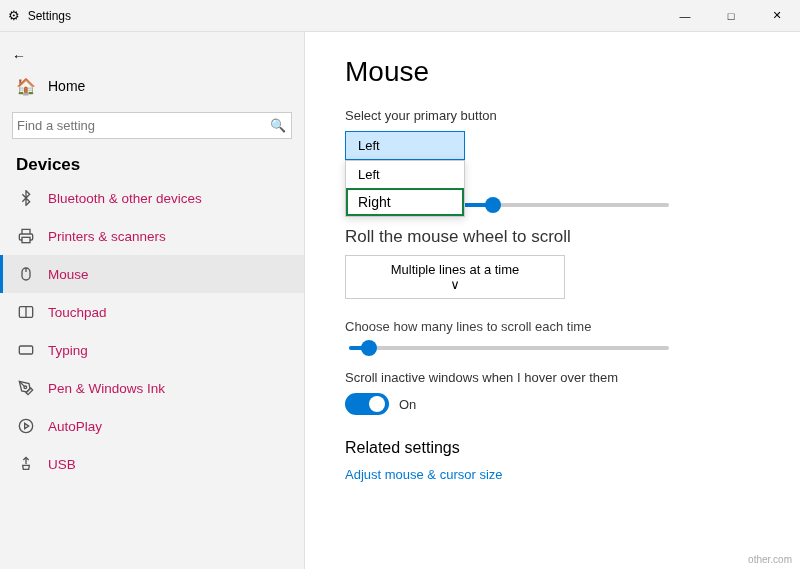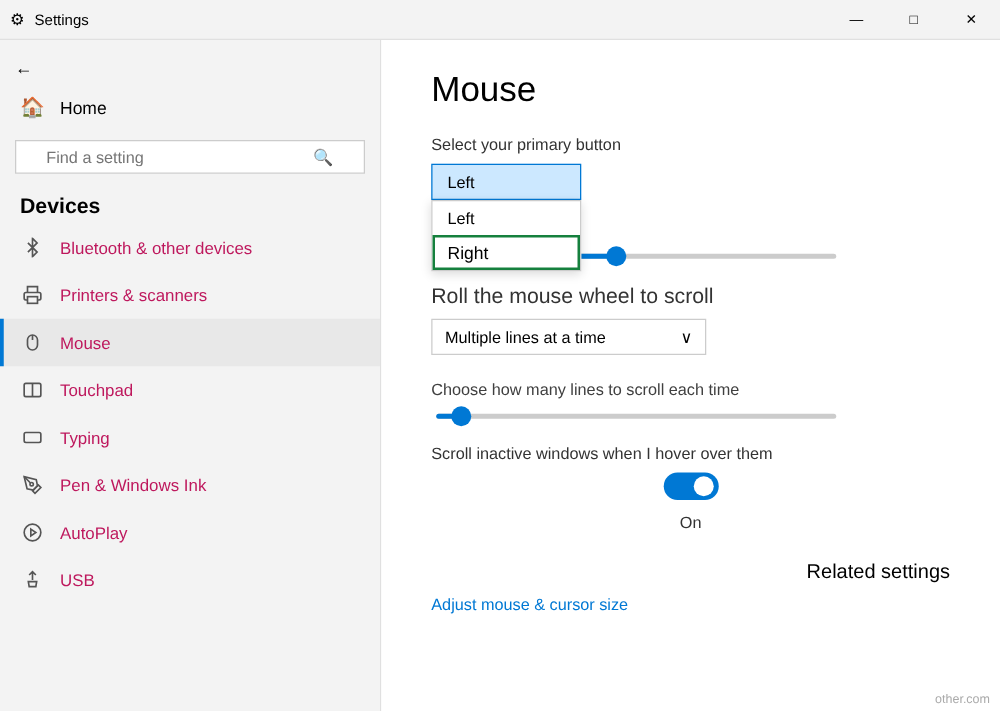--- a/index.html
+++ b/index.html
@@ -84,21 +84,21 @@
       cursor: pointer;
       font-size: 14px;
     }
 
     .search-box {
       margin: 8px 12px;
       display: flex;
       align-items: center;
       background: #fff;
       border: 1px solid #ccc;
-      padding: 5px 24px;
+      padding: 5px 4px;
     }
     .search-input {
       border: none;
       outline: none;
       flex: 1;
       font-size: 13px;
       font-family: 'Segoe UI', sans-serif;
       background: transparent;
     }
     .search-icon-box {
@@ -262,20 +262,21 @@
       display: flex;
       align-items: center;
       border: 1px solid #ccc;
       padding: 6px 10px;
       font-size: 13px;
       width: 220px;
       cursor: pointer;
       background: #fff;
       margin-bottom: 20px;
       justify-content: space-between;
+      flex-direction: column;
     }
 
     .lines-label {
       font-size: 13px;
       color: #404040;
       margin-bottom: 8px;
     }
 
     .slider-track2 {
       position: relative;
@@ -310,21 +311,20 @@
       font-size: 13px;
       color: #333;
       margin-bottom: 8px;
     }
 
     .toggle-row {
       display: flex;
       align-items: center;
       gap: 10px;
       margin-bottom: 24px;
-      flex-direction: column;
     }
     .toggle {
       width: 44px;
       height: 22px;
       background: #0078d4;
       border-radius: 11px;
       position: relative;
       cursor: pointer;
     }
     .toggle-thumb {
@@ -339,21 +339,20 @@
     .toggle-text {
       font-size: 13px;
       color: #333;
     }
 
     .related-title {
       font-size: 16px;
       font-weight: 400;
       color: #000;
       margin-bottom: 8px;
-      text-align: right;
     }
     .related-link {
       font-size: 13px;
       color: #0078d4;
       cursor: pointer;
       text-decoration: none;
     }
 
     
     .watermark {

